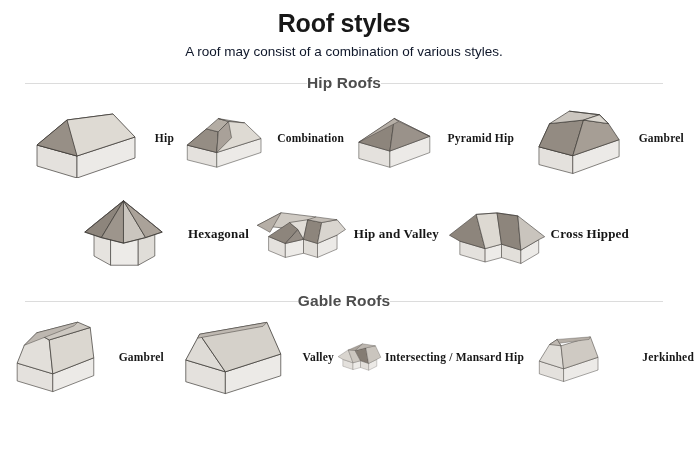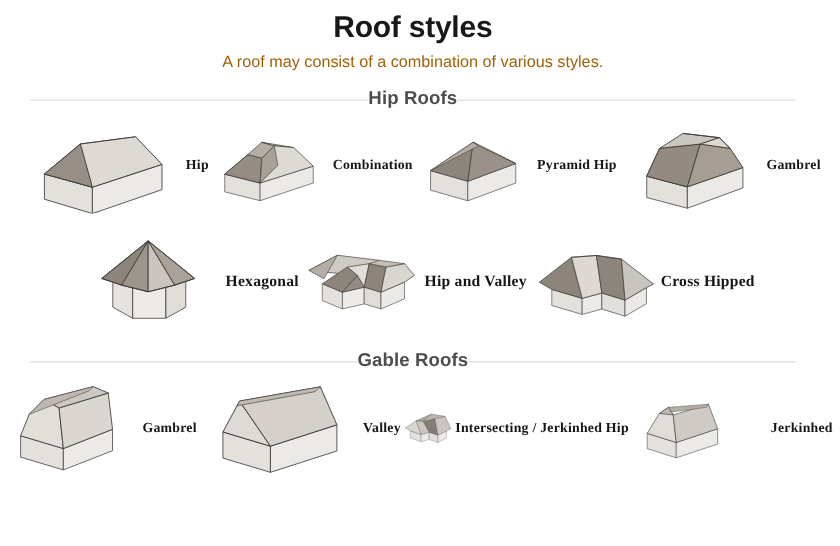--- a/index.html
+++ b/index.html
@@ -32,21 +32,21 @@
     font-weight: bold;
     color: #181818;
     letter-spacing: -0.2px;
     margin: 0;
     line-height: 30px;
   }
   .subtitle {
     font-family: "Liberation Sans", sans-serif;
     font-size: 13.5px;
     font-weight: normal;
-    color: #a16207;
+    color: #0f172a;
     margin: 6px 0 0 0;
     line-height: 16px;
     text-align: center;
   }
 
   
   .section-head {
     display: flex;
     align-items: center;
     gap: 0;
@@ -301,21 +301,21 @@
         <polygon points="12,42 42,22 56,60 26,50" fill="#d9d5cf" stroke="#3d3a36" stroke-width="0.8"></polygon>
         <polygon points="42,22 62,24 78,54 56,60" fill="#cbc6bf" stroke="#3d3a36" stroke-width="0.8"></polygon>
 
         <polygon points="62,24 94,16 102,62 78,54" fill="#847c73" stroke="#3d3a36" stroke-width="0.8"></polygon>
 
         <polygon points="94,16 122,10 138,44 126,50 102,62" fill="#cac5be" stroke="#3d3a36" stroke-width="0.8"></polygon>
 
         <polygon points="62,24 84,4 122,10 94,16" fill="#bdb7b0" stroke="#3d3a36" stroke-width="0.8"></polygon>
         <polygon points="42,22 84,4 62,24" fill="#a9a29a" stroke="#3d3a36" stroke-width="0.7"></polygon>
       </svg>
-      <div class="roof-label">Intersecting / Jerkinhed Hip</div>
+      <div class="roof-label">Intersecting / Mansard Hip</div>
     </div>
 
     <div class="roof-item" style="width:170px;gap:29px;">
       <svg class="roof-art" width="140" height="80" viewBox="0 0 140 80">
 
         <polygon points="24,48 24,68 62,80 62,60" fill="#e4e1dd" stroke="#3d3a36" stroke-width="0.7"></polygon>
         <polygon points="62,60 62,80 116,62 116,42" fill="#eceae7" stroke="#3d3a36" stroke-width="0.7"></polygon>
 
         <polygon points="24,48 40,22 52,14 58,24 62,60" fill="#e0ddd8" stroke="#3d3a36" stroke-width="0.8"></polygon>
 

